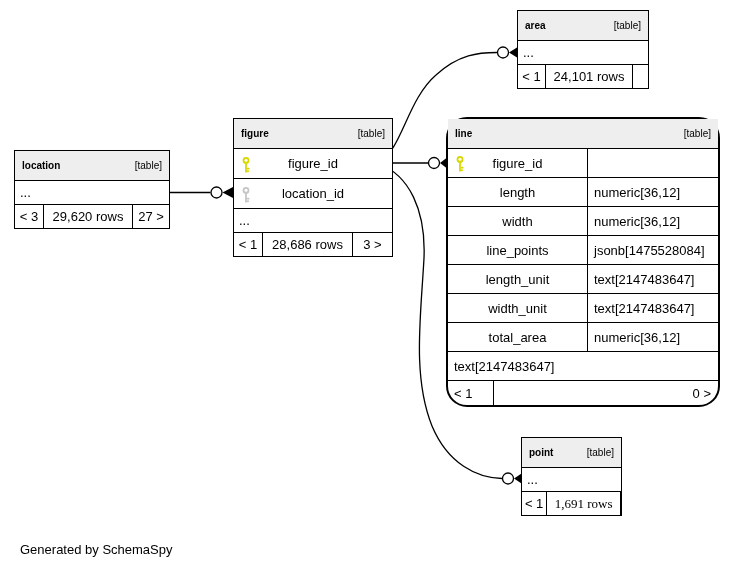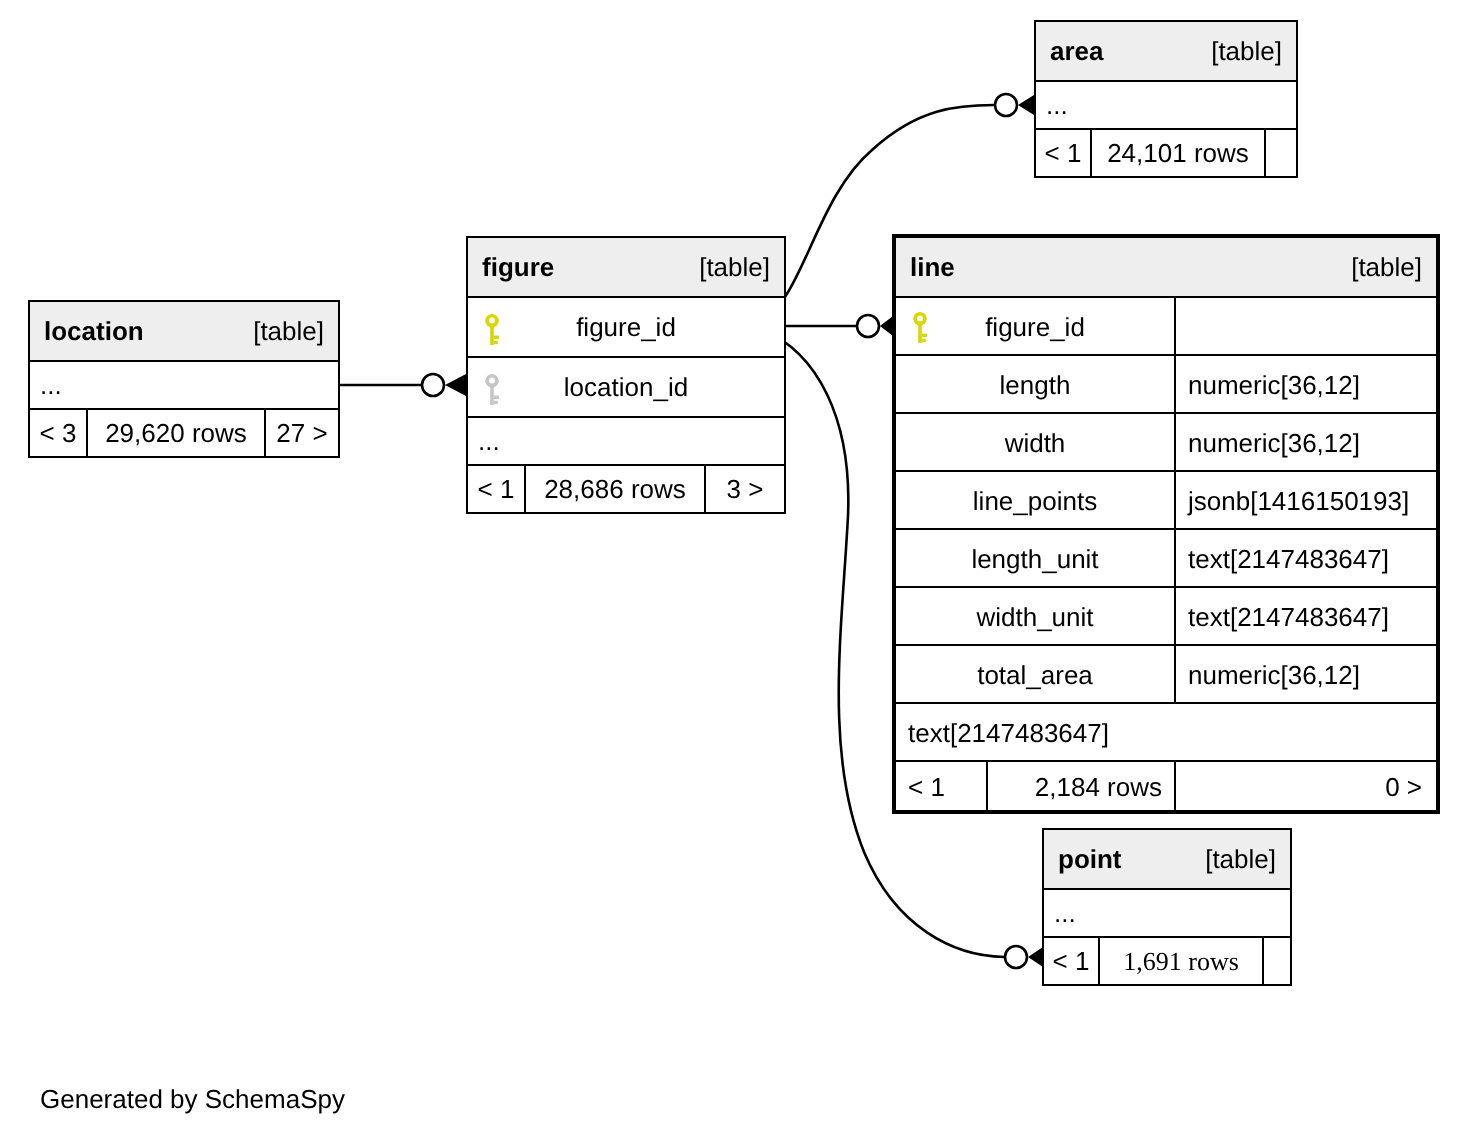--- a/index.html
+++ b/index.html
@@ -6,21 +6,21 @@
   body{
     width:737px;height:569px;position:relative;background:#ffffff;
     font-family:"Liberation Sans",sans-serif;color:#000;overflow:hidden;
   }
   svg.edges{position:absolute;left:0;top:0;z-index:0;}
   .tbl{position:absolute;background:#fff;border:1px solid #000;box-sizing:border-box;z-index:1;}
   .tbl.focal{border-width:2px;}
   .hdr{
     display:flex;justify-content:space-between;align-items:center;
     background:#eeeeee;border-bottom:1px solid #000;
-    height:29px;padding:0 7px;font-size:13px;box-sizing:content-box;
+    height:29px;padding:0 7px;font-size:10px;box-sizing:content-box;
   }
   .hdr .nm{font-weight:bold;}
   .hdr .tag{font-weight:normal;}
   .colrow{
     position:relative;display:flex;align-items:center;justify-content:center;
     height:30px;border-bottom:1px solid #000;font-size:13px;box-sizing:border-box;
   }
   .morerow{
     display:flex;align-items:center;height:24px;border-bottom:1px solid #000;
     padding-left:5px;font-size:13px;box-sizing:border-box;
@@ -124,21 +124,21 @@
     <span class="tag">[table]</span>
   </div>
   <div class="morerow">...</div>
   <div class="ftr">
     <div class="c1" style="width:28px;">&lt; 1</div>
     <div class="c2" style="width:87px;">24,101 rows</div>
     <div class="c3" style="flex:1;"></div>
   </div>
 </div>
 
-<div class="tbl focal" style="left:446px;top:117px;width:274px;">
+<div class="tbl focal" style="left:446px;top:117px;width:274px;border-radius:21px;">
   <div class="hdr">
     <span class="nm">line</span>
     <span class="tag">[table]</span>
   </div>
   <div class="lrow">
     <div class="cname">
       <svg class="keyicon" width="10" height="17" viewBox="0 0 10 17">
         <g fill="#d8d800">
           <circle cx="5" cy="4.4" r="3.4"></circle>
             <rect x="4.1" y="7.2" width="1.8" height="9.3"></rect>
@@ -159,21 +159,21 @@
   <div class="lrow">
     <div class="cname">
         <span>width</span>
       </div>
     <div class="ctype">numeric[36,12]</div>
   </div>
   <div class="lrow">
     <div class="cname">
         <span>line_points</span>
       </div>
-    <div class="ctype">jsonb[1416150193]</div>
+    <div class="ctype">jsonb[1475528084]</div>
   </div>
   <div class="lrow">
     <div class="cname">
         <span>length_unit</span>
       </div>
     <div class="ctype">text[2147483647]</div>
   </div>
   <div class="lrow">
     <div class="cname">
         <span>width_unit</span>
@@ -184,26 +184,25 @@
     <div class="cname">
         <span>total_area</span>
       </div>
     <div class="ctype">numeric[36,12]</div>
   </div>
   <div class="lrow">
     <div class="ctype">text[2147483647]</div>
   </div>
   <div class="lftr">
     <div class="c1">&lt; 1</div>
-    <div class="c2">2,184 rows</div>
     <div class="c3">0 &gt;</div>
   </div>
 </div>
 
-<div class="tbl" style="left:521px;top:414px;width:125px;">
+<div class="tbl" style="left:521px;top:437px;width:101px;">
   <div class="hdr">
     <span class="nm">point</span>
     <span class="tag">[table]</span>
   </div>
   <div class="morerow">...</div>
   <div class="ftr">
     <div class="c1" style="width:28px;">&lt; 1</div>
     <div class="c2" style="width:82px;font-family:Liberation Serif, serif;">1,691 rows</div>
     <div class="c3" style="flex:1;"></div>
   </div>

